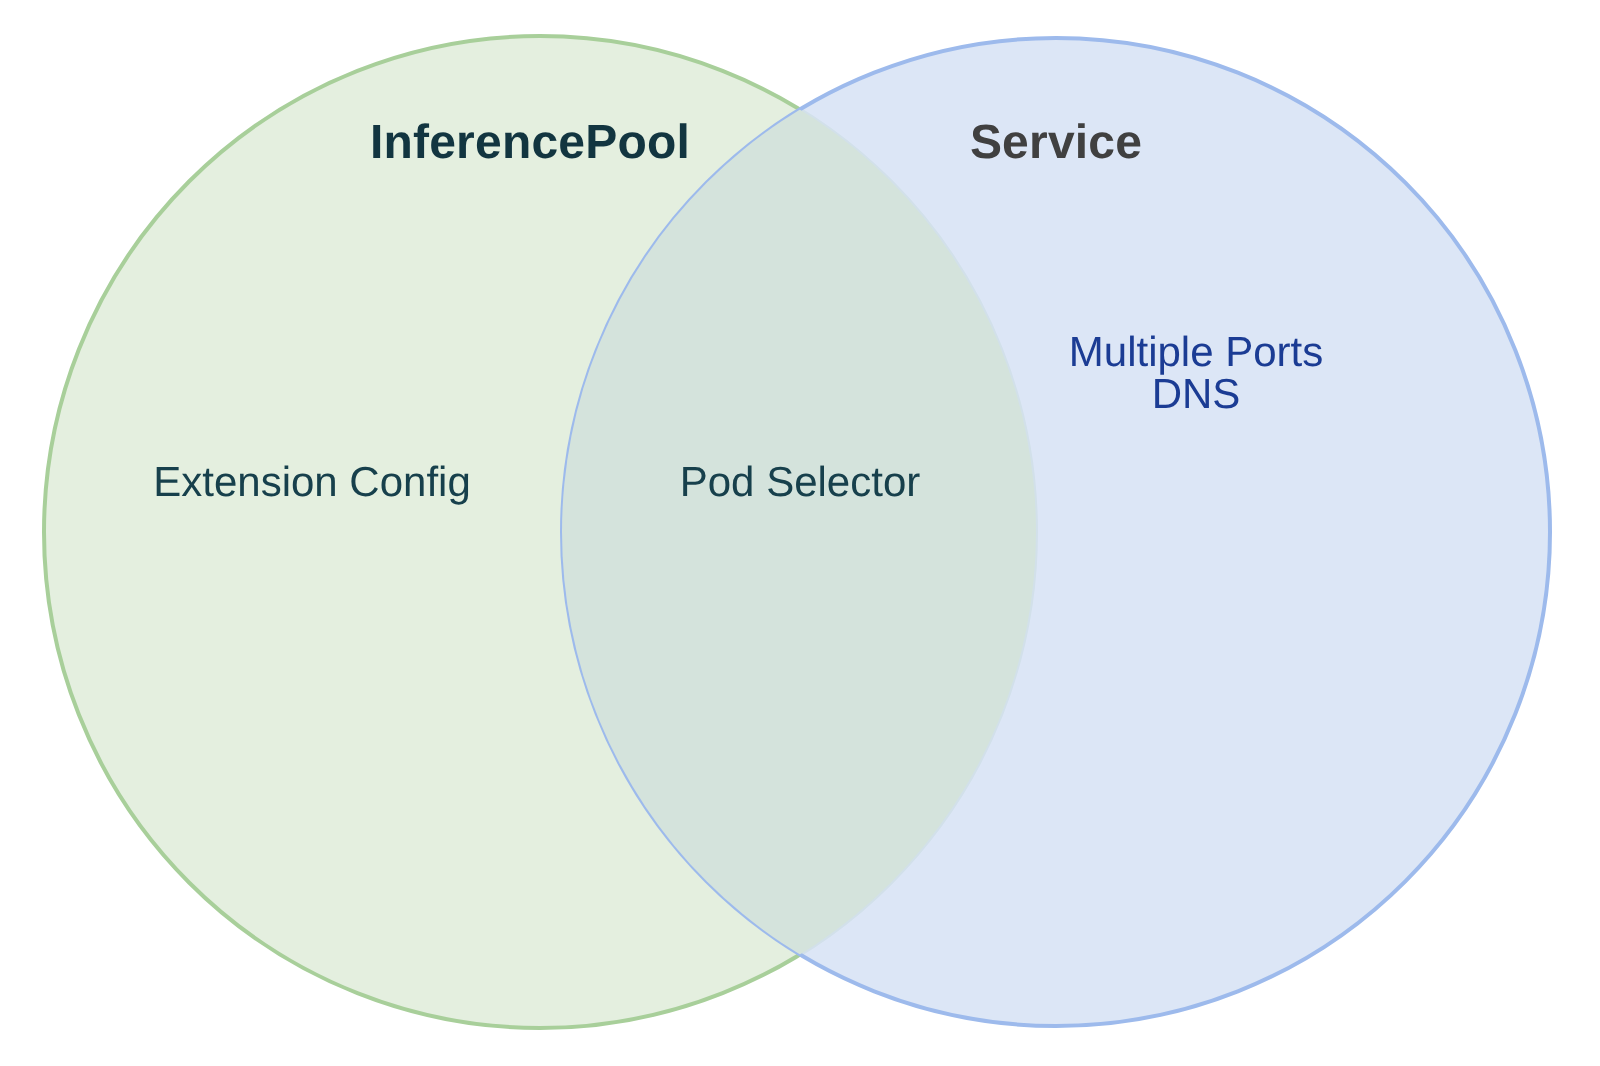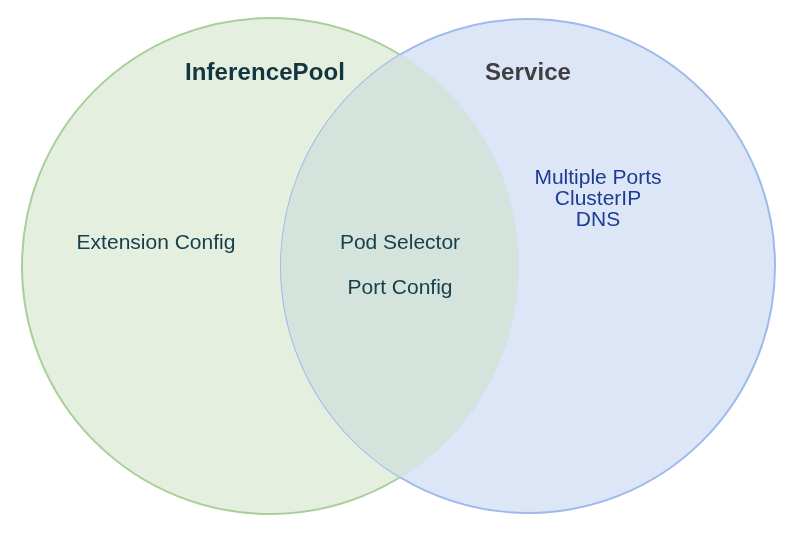--- a/index.html
+++ b/index.html
@@ -106,23 +106,21 @@
     <div class="set-title title-left">InferencePool</div>
 
     <div class="set-title title-right">Service</div>
 
     <div class="item-col col-left">
       <div class="item">Extension Config</div>
     </div>
 
     <div class="item-col col-center">
       <div class="item">Pod Selector</div>
-      <div class="item">Port Config</div>
     </div>
 
     <div class="item-col col-right">
       <div class="item">Multiple Ports</div>
-      <div class="item">ClusterIP</div>
       <div class="item">DNS</div>
     </div>
 
   </div>
 </div>
 
 </body></html>

